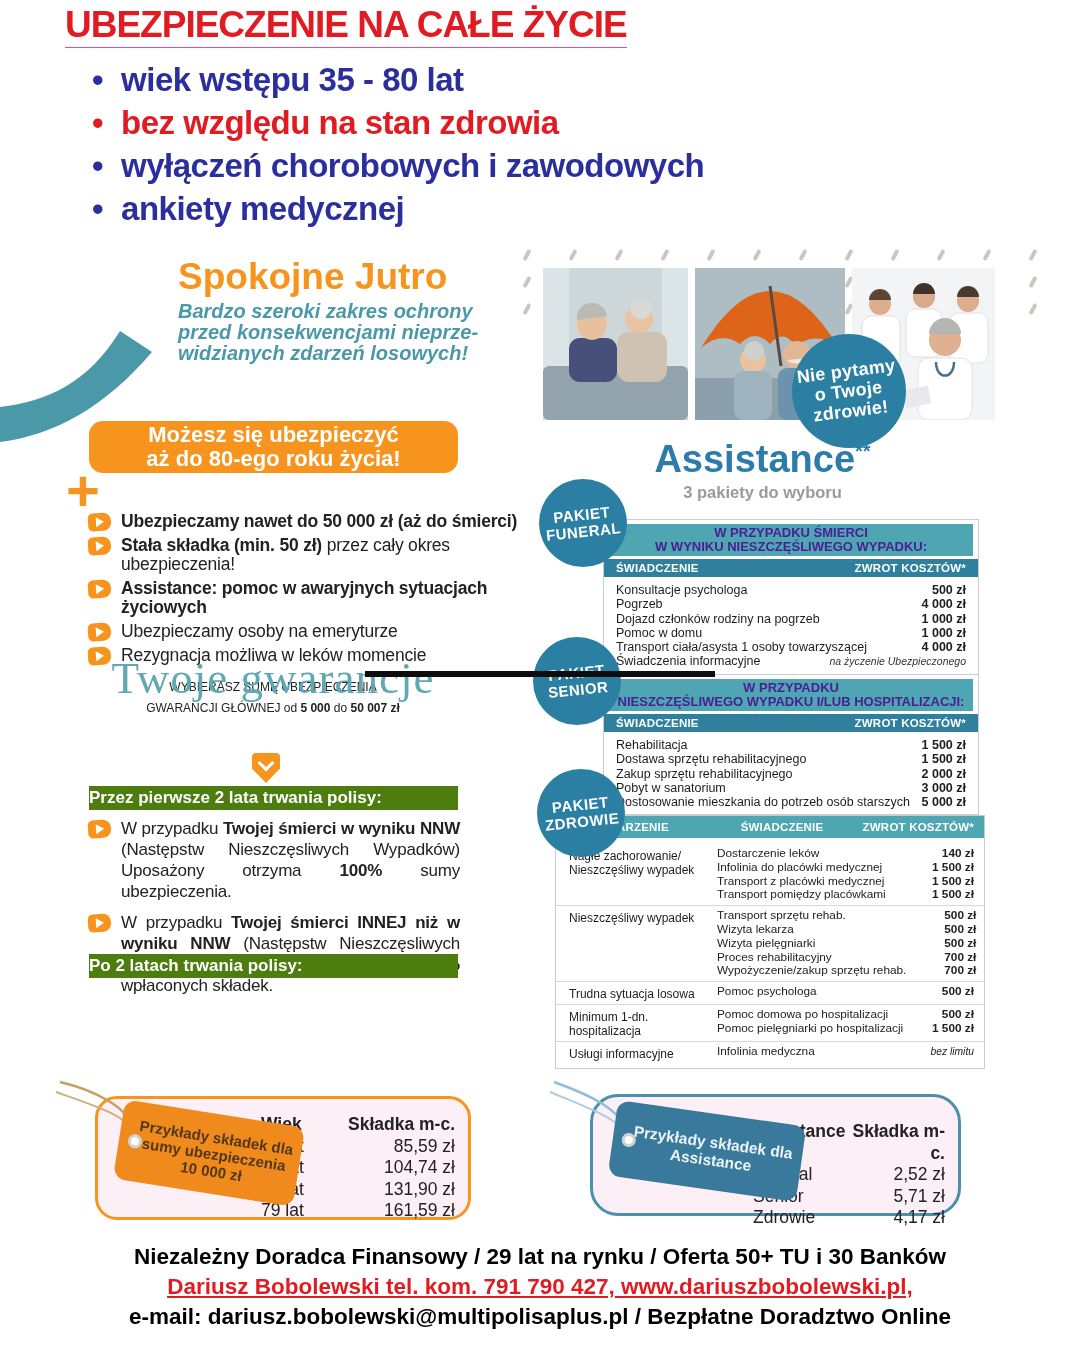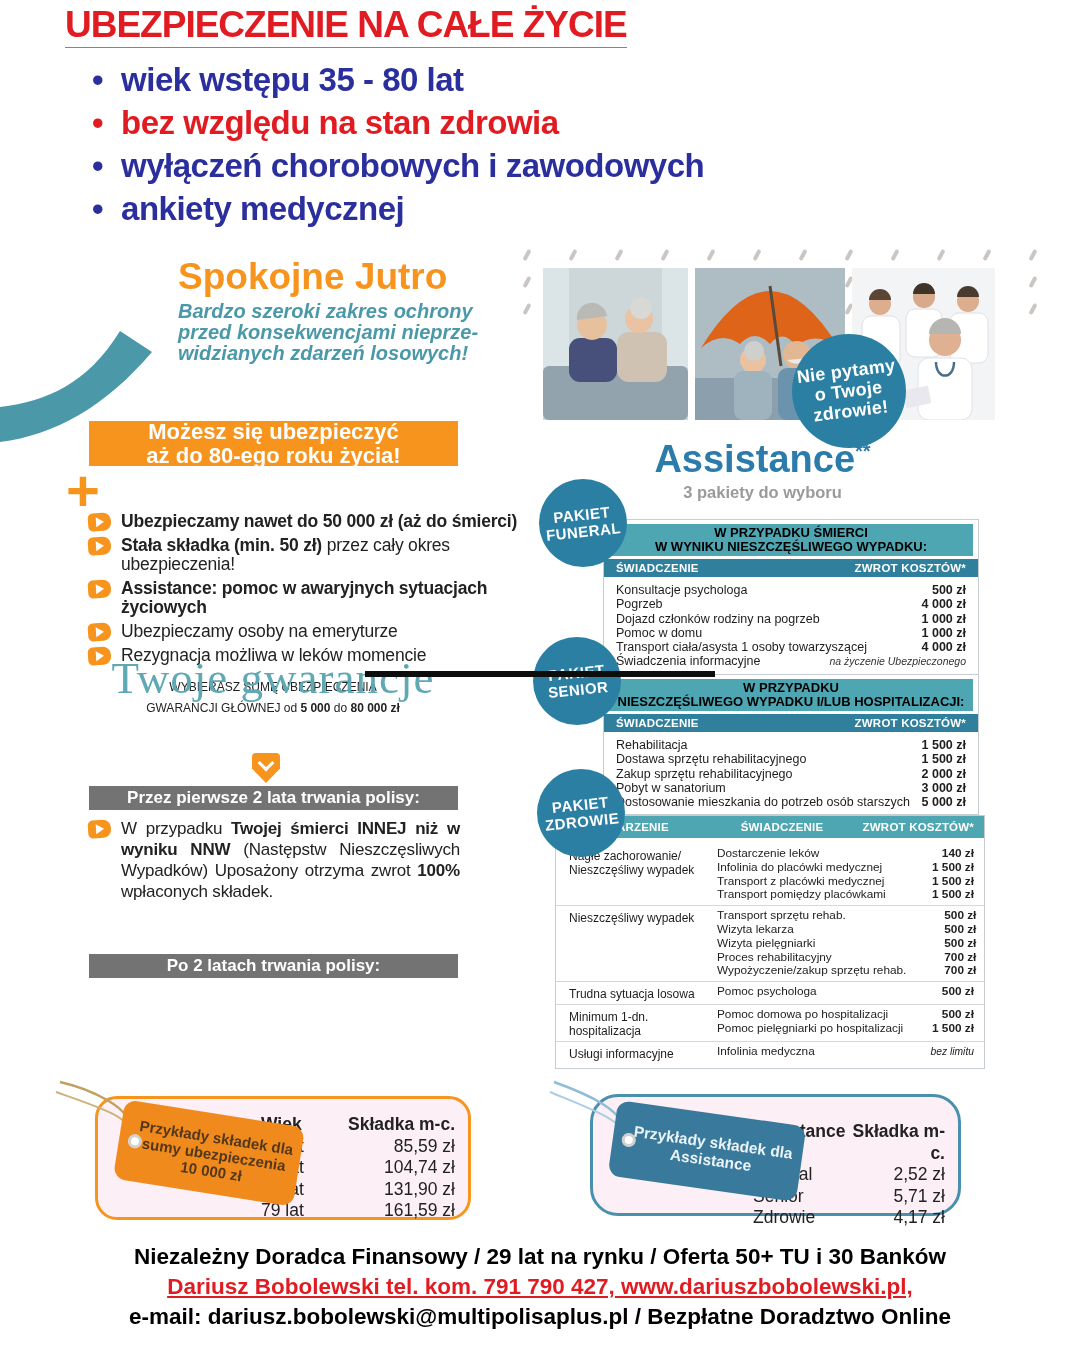--- a/index.html
+++ b/index.html
@@ -15,44 +15,44 @@
   .hdr-bullets li{list-style:none;font-size:33px;font-weight:bold;line-height:43px;letter-spacing:-0.5px;}
   .hdr-bullets li::before{content:"•";margin-right:18px;}
   .navy{color:#2b2f9e;} .red{color:#e11b22;}
 
   
   .swoosh{left:0px;top:295px;z-index:1;}
   .brand{left:178px;top:256px;}
   .brand-title{font-size:37px;font-weight:bold;color:#f7941e;letter-spacing:0px;}
   .brand-tag{font-size:20px;font-weight:bold;font-style:italic;color:#4a98a8;line-height:21px;margin-top:3px;}
 
-  .banner1{left:89px;top:421px;width:369px;height:45px;background:#f7941e;color:#fff;
+  .banner1{left:89px;top:421px;width:369px;height:52px;background:#f7941e;color:#fff;
            font-size:22px;font-weight:bold;text-align:center;display:flex;flex-direction:column;
-           justify-content:center;line-height:24px;}
+           justify-content:center;line-height:24px;border-radius:14px;}
   .plus{left:66px;top:462px;color:#f7941e;font-size:58px;font-weight:bold;line-height:58px;}
 
   
   #features{left:88px;top:512px;width:436px;}
   .feat{display:flex;align-items:flex-start;margin-bottom:5px;}
   .aicon{width:23px;height:18px;background:#f7941e;border-radius:5px 8px 8px 5px;margin-right:10px;
          flex:none;position:relative;transform:rotate(-4deg);margin-top:1px;}
   .aicon i{position:absolute;left:8px;top:4px;width:0;height:0;border-left:8px solid #fff;
            border-top:5px solid transparent;border-bottom:5px solid transparent;}
   .ftext{font-size:17.5px;line-height:19px;color:#222;letter-spacing:-0.2px;}
 
   
   .gw-title{left:88px;top:652px;width:370px;text-align:center;font-family:"Liberation Serif","DejaVu Serif",serif;
             font-size:45px;color:#5fa8b4;letter-spacing:1px;z-index:2;}
   .black-line{left:365px;top:671px;width:350px;height:6px;background:#0d0d0d;z-index:40;}
   .gw-sub{left:88px;top:677px;width:370px;text-align:center;font-size:12px;line-height:21px;color:#222;}
   .down-arrow{left:252px;top:753px;width:28px;height:30px;background:#f7941e;
               clip-path:polygon(0 0,100% 0,100% 52%,50% 100%,0 52%);border-radius:4px;z-index:2;}
   .down-arrow .dv{width:9px;height:9px;border-right:3.5px solid #fff;border-bottom:3.5px solid #fff;
                   transform:rotate(45deg);margin:4px auto 0;}
-  .obanner{background:#737373;color:#fff;font-weight:bold;font-size:17px;text-align:center;}
+  .obanner{background:#4d7c0f;color:#fff;font-weight:bold;font-size:17px;text-align:left;}
   .banner2{left:89px;top:786px;width:369px;height:24px;line-height:24px;}
   .banner3{left:89px;top:954px;width:369px;height:24px;line-height:24px;}
   #paras1{left:88px;top:818px;width:372px;}
   #paras2{left:88px;top:986px;width:372px;}
   .gpara{display:flex;margin-bottom:10px;}
   .gpara .aicon{margin-top:2px;}
   .ptext{font-size:17px;line-height:21px;color:#222;text-align:justify;letter-spacing:-0.2px;}
 
   
   .dashes{left:505px;top:243px;z-index:1;}
@@ -74,21 +74,21 @@
           display:flex;align-items:center;justify-content:center;}
   .pbadge .t{color:#fff;font-size:15px;font-weight:bold;text-align:center;line-height:17px;
              transform:rotate(-6deg);letter-spacing:.5px;}
   .badge-funeral{left:539px;top:479px;}
   .badge-senior{left:533px;top:637px;}
   .badge-zdrowie{left:537px;top:769px;}
 
   
   .ttable{left:603px;width:374px;border:1px solid #c7ccd0;background:#fff;z-index:4;}
   .ftab{top:519px;} .stab{top:674px;}
-  .tband{margin:4px 5px 0;background:#4da6b2;color:#000000;text-align:center;font-weight:bold;
+  .tband{margin:4px 5px 0;background:#4da6b2;color:#4c1d95;text-align:center;font-weight:bold;
          font-size:13px;line-height:14px;padding:2px 0;}
   .tsub{margin-top:3px;background:#2f7f9d;color:#fff;display:flex;justify-content:space-between;
         font-size:11.5px;font-weight:bold;padding:3px 12px;letter-spacing:.2px;}
   .trows{padding:6px 0 5px;}
   .trow{display:flex;justify-content:space-between;align-items:baseline;padding:0 12px;
         font-size:12.5px;line-height:14.3px;color:#1d1d1d;}
   .tlabel{padding-right:8px;}
   .tval{font-weight:bold;white-space:nowrap;}
   .tval.it{font-weight:normal;font-style:italic;font-size:10.5px;color:#333;}
 
@@ -187,27 +187,33 @@
           <i></i>
         </span>
         <span class="ftext"><span>Rezygnacja możliwa w leków momencie</span></span>
       </div>
     </div>
 
   <div class="abs gw-title">Twoje gwarancje</div>
   <div class="abs black-line"></div>
   <div class="abs gw-sub">
     <div>WYBIERASZ SUMĘ UBEZPIECZENIA</div>
-    <div><span>GWARANCJI GŁÓWNEJ od </span><b>5 000</b><span> do </span><b>80 000 zł</b></div>
+    <div><span>GWARANCJI GŁÓWNEJ od </span><b>5 000</b><span> do </span><b>50 007 zł</b></div>
   </div>
   <div class="abs down-arrow">
       <div class="dv"></div>
     </div>
   <div class="abs obanner banner2">Przez pierwsze 2 lata trwania polisy:</div>
   <div class="abs" id="paras1">
+      <div class="gpara">
+        <span class="aicon">
+          <i></i>
+        </span>
+        <div class="ptext"><span>W przypadku </span><b>Twojej śmierci w wyniku NNW</b><span> (Następstw Nieszczęsliwych Wypadków) Uposażony otrzyma </span><b>100%</b><span> sumy ubezpieczenia.</span></div>
+      </div>
       <div class="gpara">
         <span class="aicon">
           <i></i>
         </span>
         <div class="ptext"><span>W przypadku </span><b>Twojej śmierci INNEJ niż w wyniku NNW</b><span> (Następstw Nieszczęsliwych Wypadków) Uposażony otrzyma zwrot </span><b>100%</b><span> wpłaconych składek.</span></div>
       </div>
     </div>
   <div class="abs obanner banner3">Po 2 latach trwania polisy:</div>
 
   <svg class="abs dashes" width="570" height="84">

